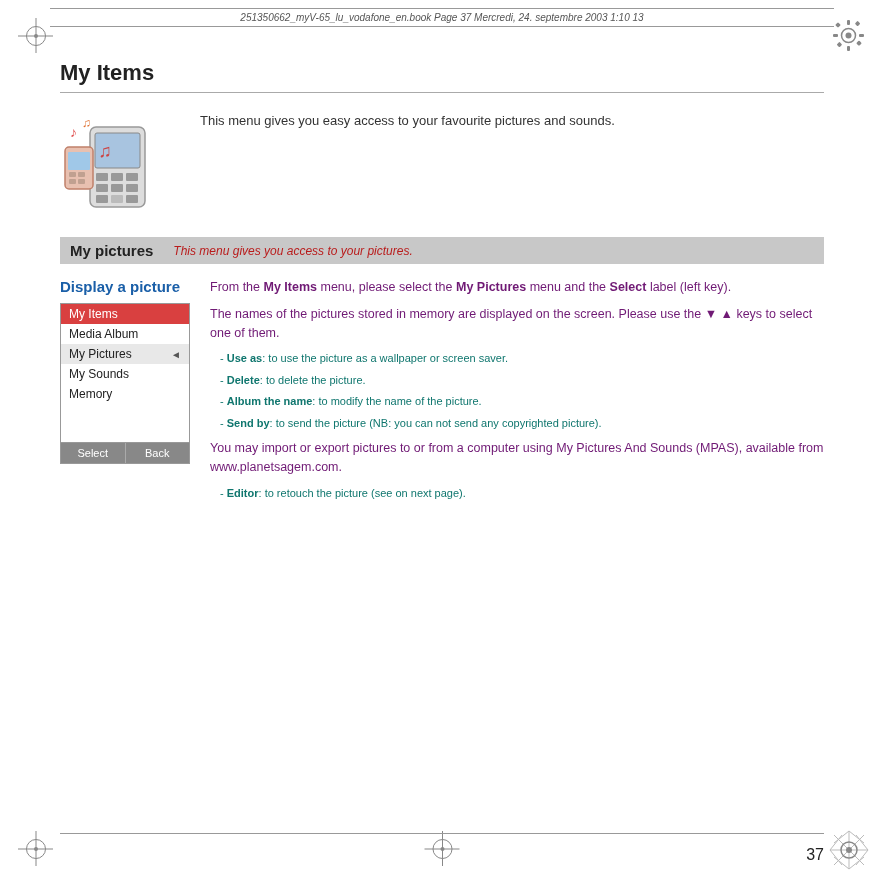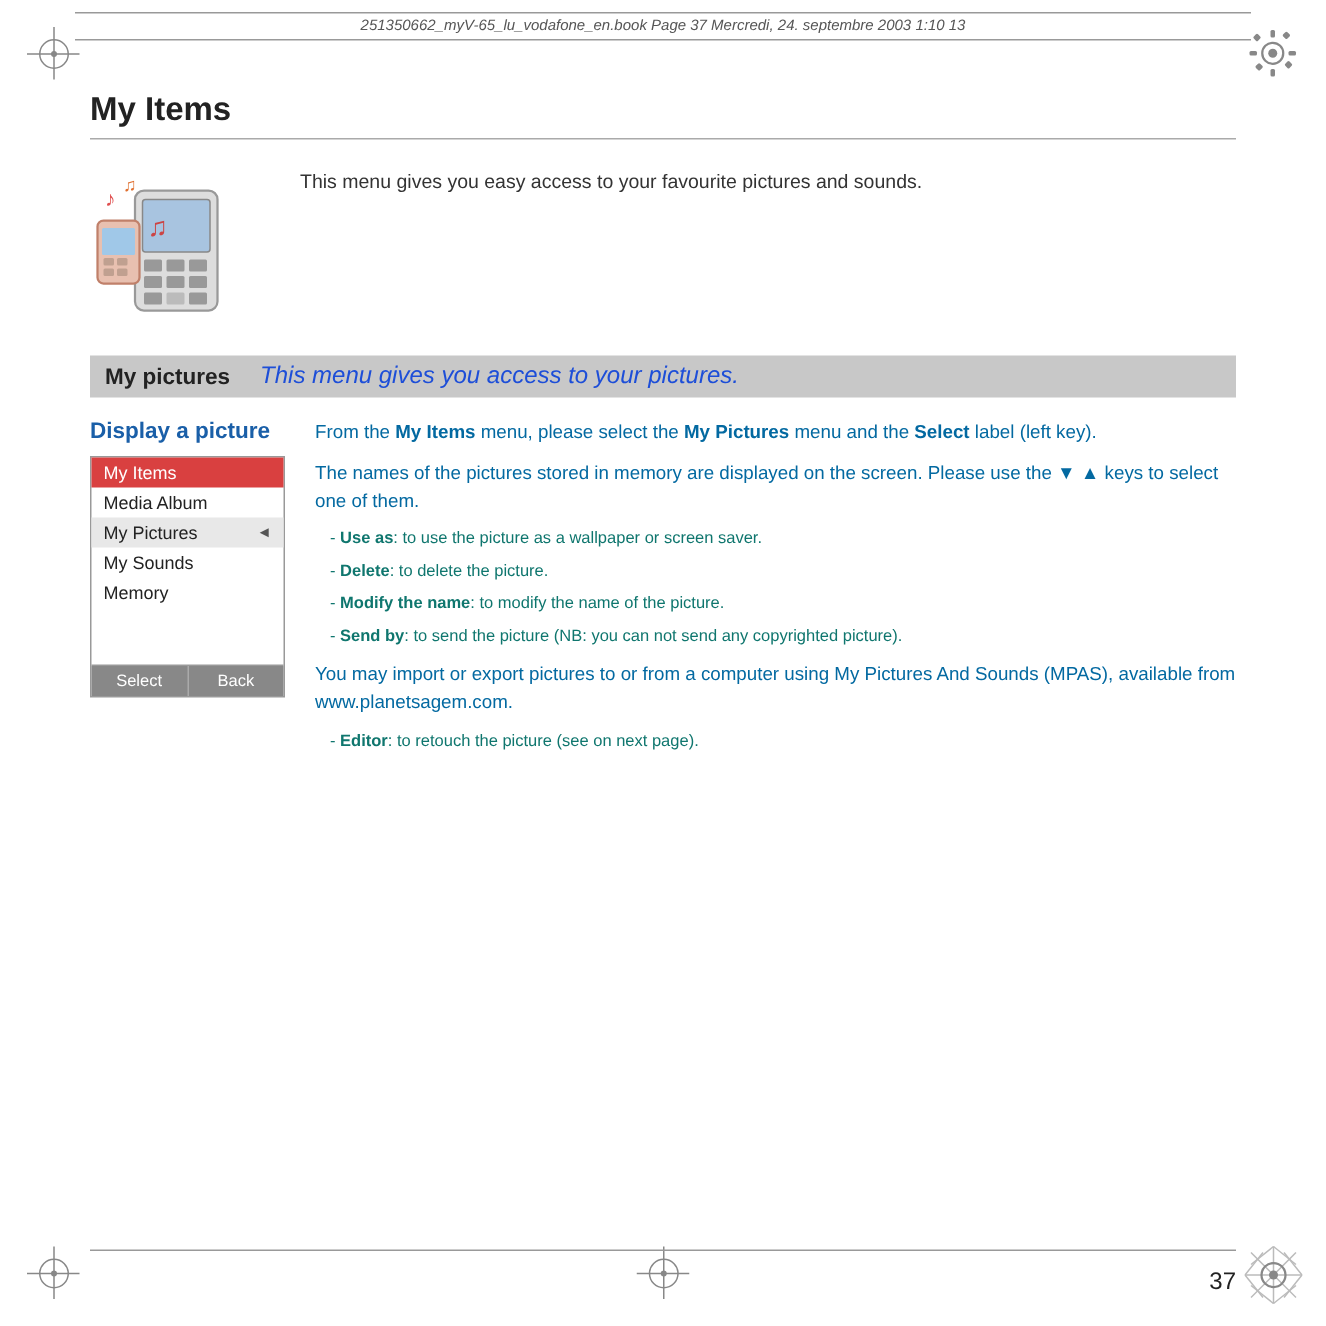--- a/index.html
+++ b/index.html
@@ -80,22 +80,22 @@
       margin-bottom: 14px;
       gap: 20px;
     }
     .section-header-title {
       font-size: 15px;
       font-weight: bold;
       color: #222;
     }
     .section-header-desc {
       font-style: italic;
-      font-size: 16px;
-      color: #1d4ed8;
+      font-size: 12px;
+      color: #b91c1c;
     }
 
     
     .sub-section {
       display: flex;
       flex-direction: row;
       gap: 20px;
       align-items: flex-start;
     }
 
@@ -155,21 +155,21 @@
     }
 
     
     .body-text {
       flex: 1;
     }
     .body-text p {
       margin-bottom: 8px;
       font-size: 12.5px;
       line-height: 1.5;
-      color: #0369a1;
+      color: #701a75;
     }
     .body-text .list-item {
       margin-left: 10px;
       margin-bottom: 5px;
       font-size: 11px;
       line-height: 1.5;
       color: #0f766e;
     }
     .body-text .list-item::before {
       content: "- ";
@@ -383,21 +383,21 @@
           <div class="phone-menu-btn">Back</div>
         </div>
       </div>
     </div>
 
     <div class="body-text">
       <p>From the <strong>My Items</strong> menu, please select the <strong>My Pictures</strong> menu and the <strong>Select</strong> label (left key).</p>
       <p>The names of the pictures stored in memory are displayed on the screen. Please use the ▼ ▲ keys to select one of them.</p>
       <div class="list-item"><strong>Use as</strong>: to use the picture as a wallpaper or screen saver.</div>
       <div class="list-item"><strong>Delete</strong>: to delete the picture.</div>
-      <div class="list-item"><strong>Modify the name</strong>: to modify the name of the picture.</div>
+      <div class="list-item"><strong>Album the name</strong>: to modify the name of the picture.</div>
       <div class="list-item"><strong>Send by</strong>: to send the picture (NB: you can not send any copyrighted picture).</div>
       <p style="margin-top:8px;">You may import or export pictures to or from a computer using My Pictures And Sounds (MPAS), available from www.planetsagem.com.</p>
       <div class="list-item"><strong>Editor</strong>: to retouch the picture (see on next page).</div>
     </div>
 
   </div>
 
 </div>
 
 <div class="bottom-line"></div>

